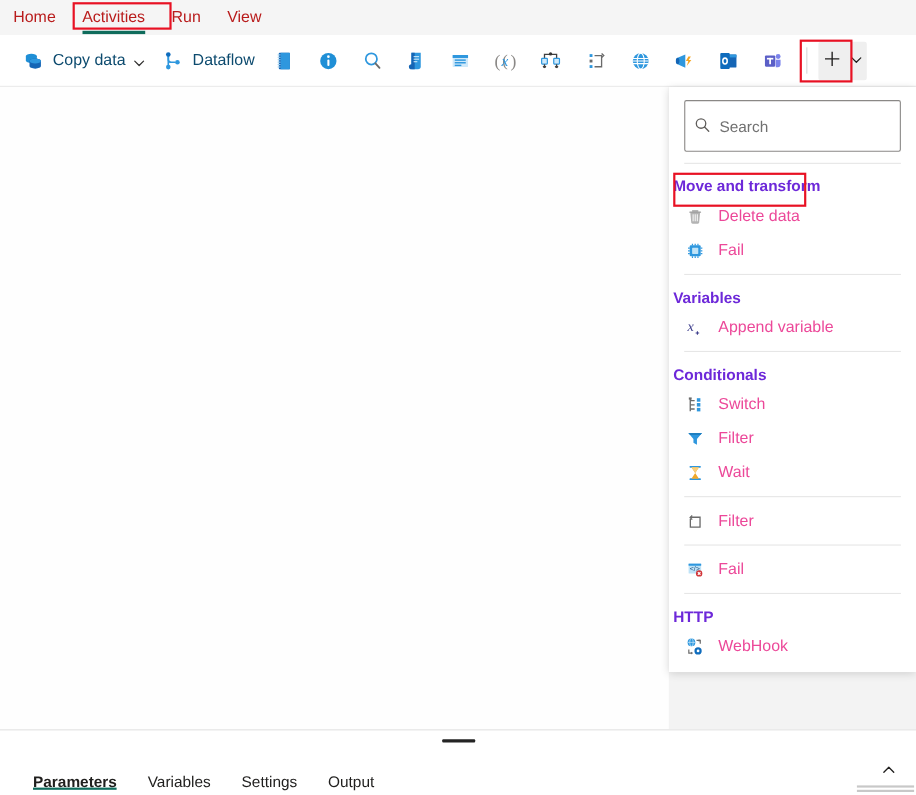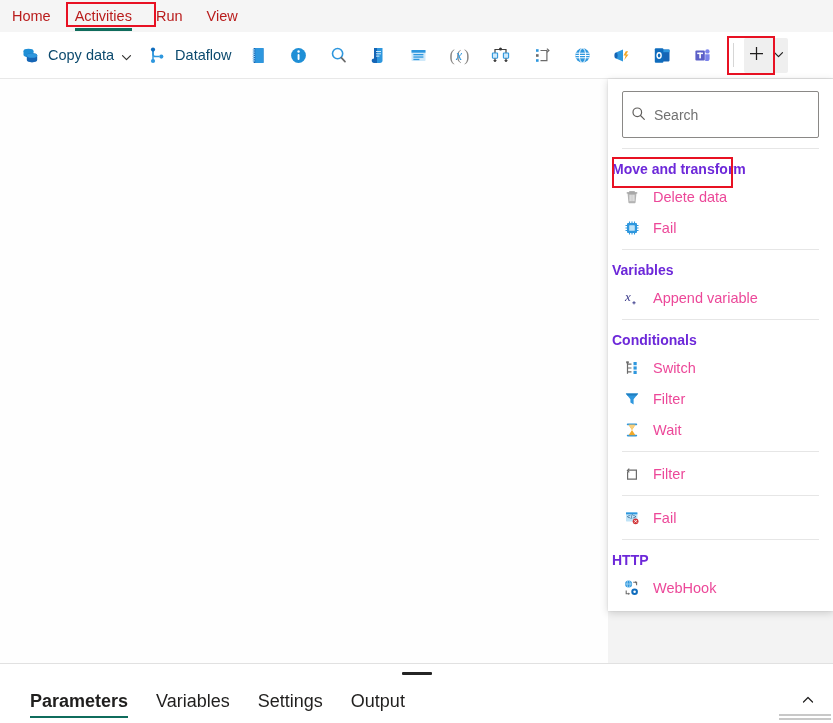--- a/index.html
+++ b/index.html
@@ -217,22 +217,22 @@
     left: 0; top: 20px;
     display: flex;
     align-items: center;
     padding-left: 16px;
   }
   .b-tab {
     position: relative;
     padding: 0 14px;
     height: 34px;
     display: flex;
-    align-items: center;
-    font-size: 18px;
+    align-items: flex-end;
+    font-size: 14px;
     color: #201f1e;
     cursor: pointer;
     white-space: nowrap;
   }
   .b-tab.active { font-weight: bold; }
   .b-tab.active::after {
     content: "";
     position: absolute;
     left: 14px; right: 14px;
     bottom: 0;

